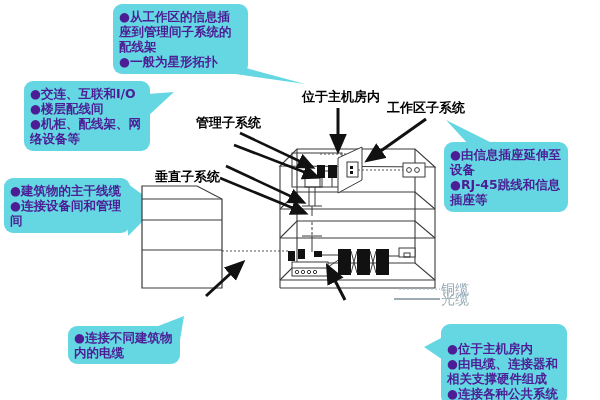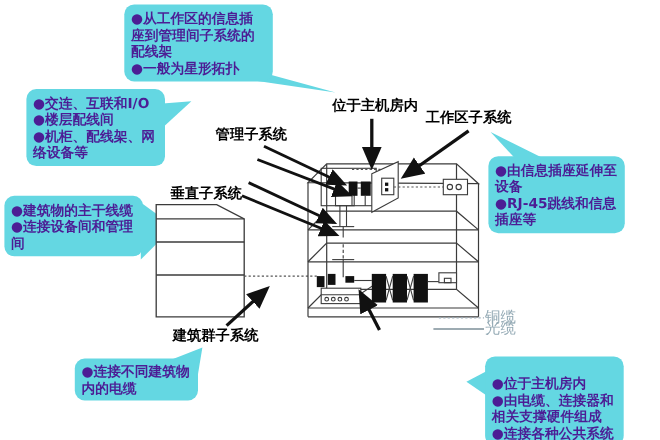--- a/index.html
+++ b/index.html
@@ -159,18 +159,17 @@
   <div class="callout" style="left:441px;top:324px;width:114px;padding-top:17px;padding-bottom:4px;">
     <div>●位于主机房内</div>
     <div>●由电缆、连接器和相关支撑硬件组成</div>
     <div>●连接各种公共系统</div>
   </div>
 
   <div class="lbl" style="left:196px;top:116px;">管理子系统</div>
   <div class="lbl" style="left:302px;top:90px;">位于主机房内</div>
   <div class="lbl" style="left:387px;top:101px;">工作区子系统</div>
   <div class="lbl" style="left:155px;top:147px;margin-top:23px;">垂直子系统</div>
-  <div class="lbl" style="left:157px;top:299px;">建筑群子系统</div>
 
   <div class="legend-txt" style="left:441px;top:284px;">铜缆</div>
   <div class="legend-txt" style="left:441px;top:294px;">光缆</div>
 
 </div>
 
 </body></html>

